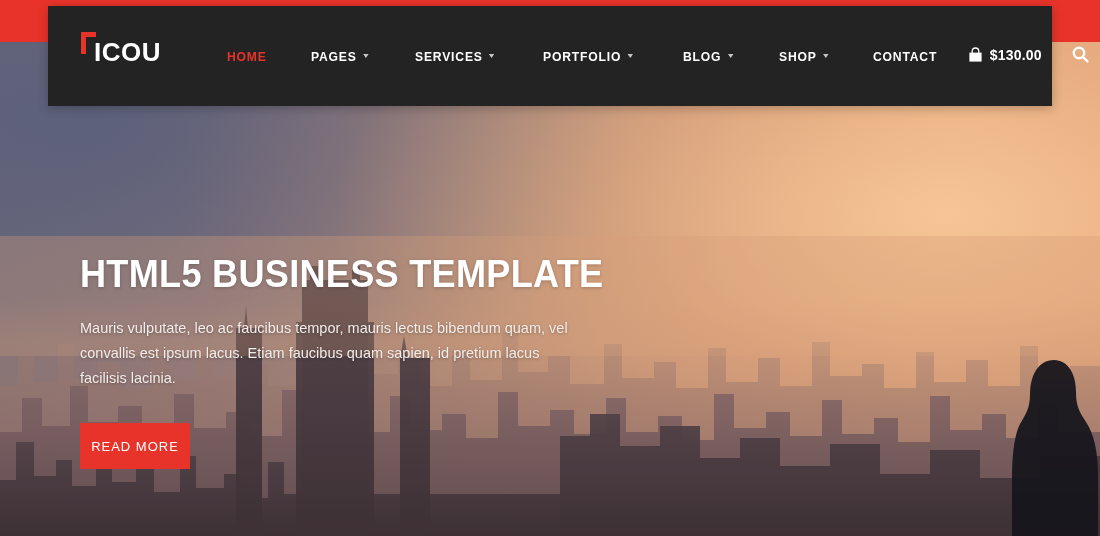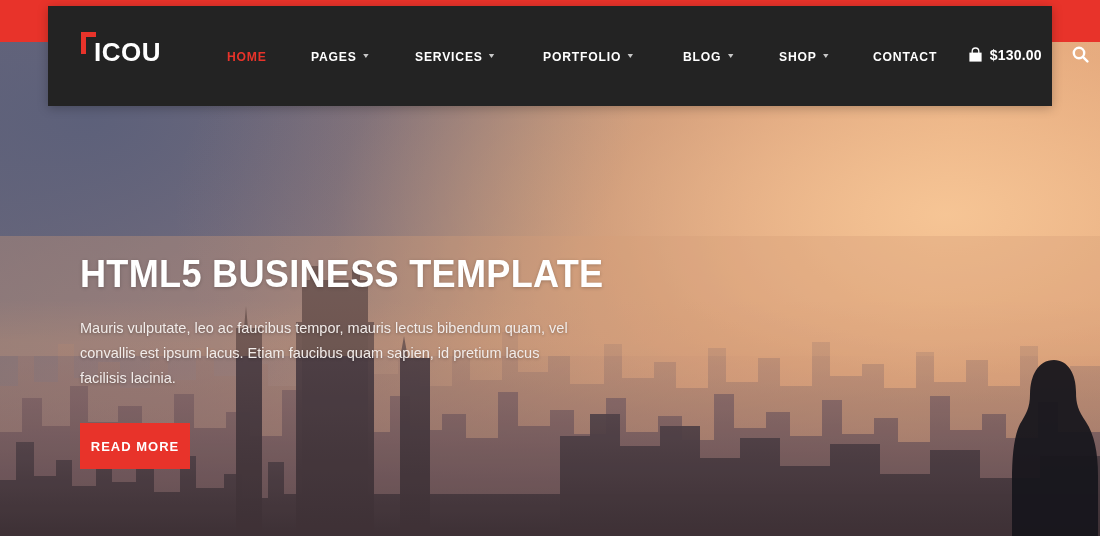--- a/index.html
+++ b/index.html
@@ -184,21 +184,21 @@
     margin-top: 32px;
     display: flex;
     align-items: center;
     gap: 16px;
   }
   .btn {
     display: inline-flex;
     align-items: center;
     justify-content: center;
     font-size: 13px;
-    font-weight: bold;
+    font-weight: normal;
     letter-spacing: 1px;
     text-transform: uppercase;
     color: #ffffff;
     cursor: pointer;
     font-family: "Liberation Sans Narrow", "Liberation Sans", sans-serif;
     height: 46px;
   }
   .btn-primary {
     background: #e8332a;
     width: 110px;

